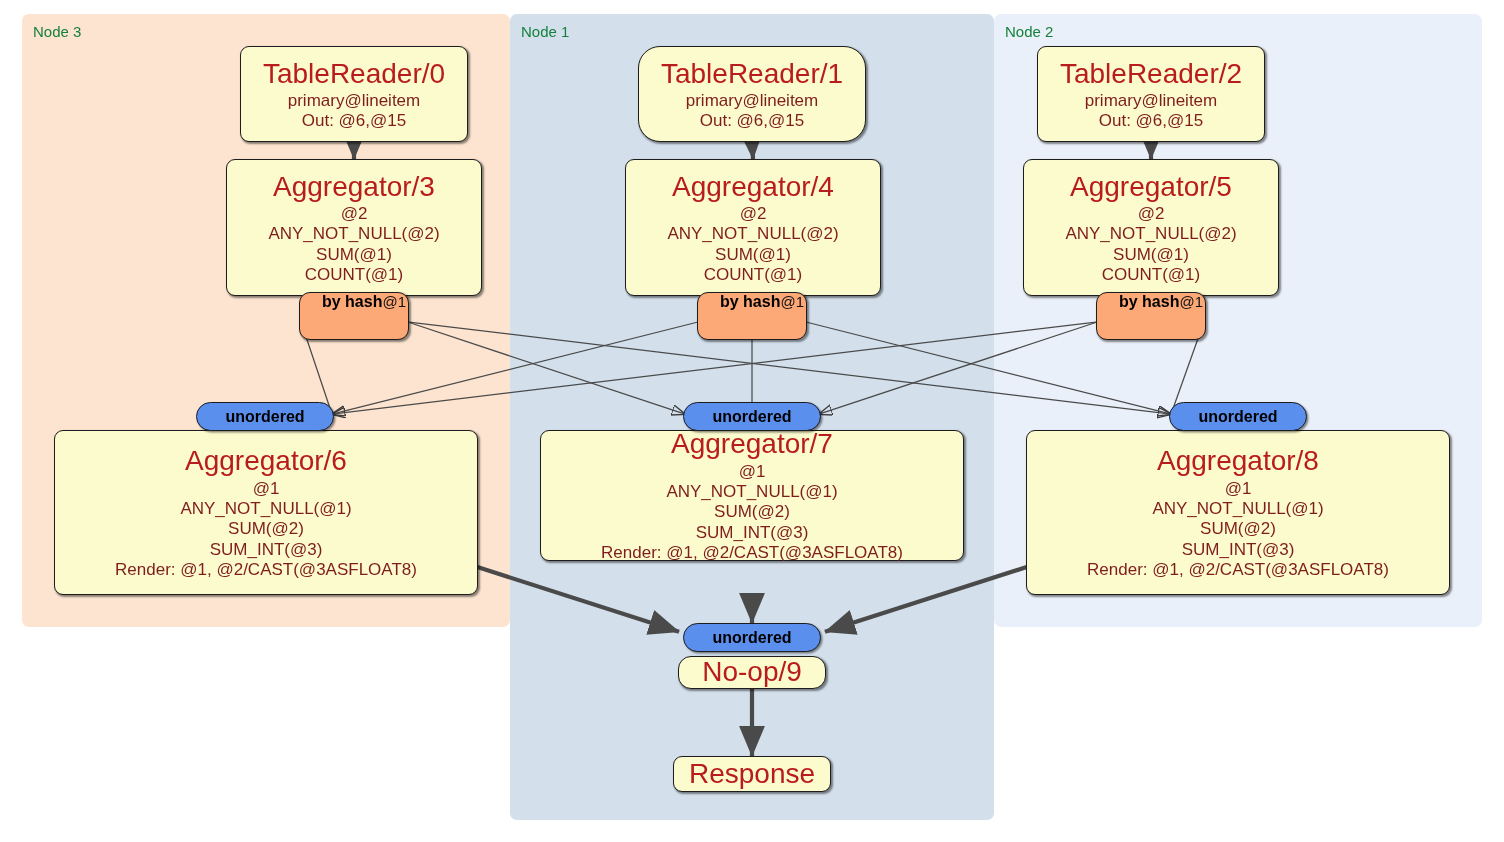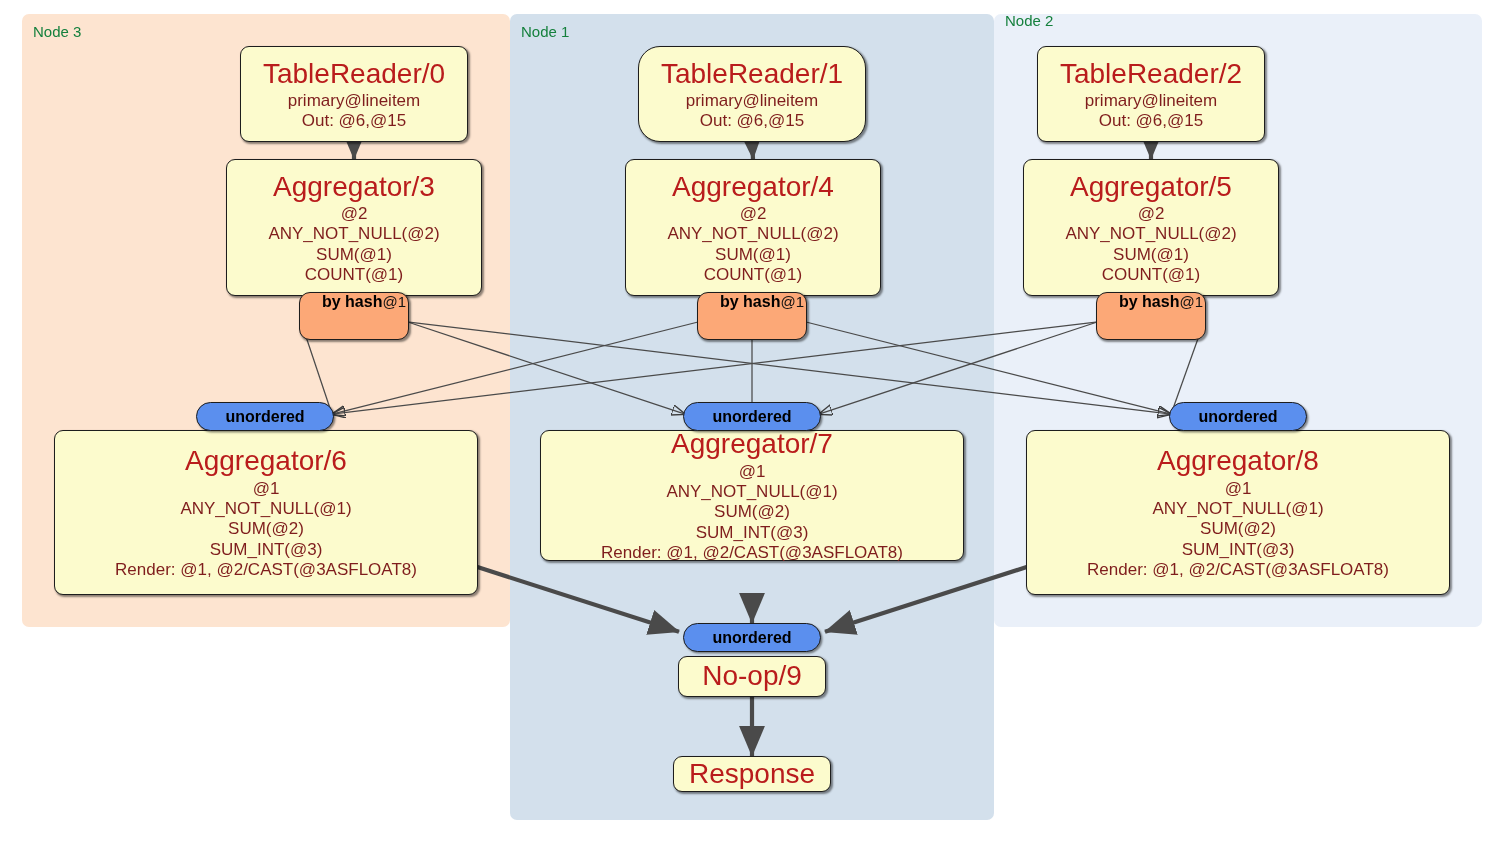--- a/index.html
+++ b/index.html
@@ -118,21 +118,21 @@
 <body>
 
 <div id="canvas">
 
   <div class="region" id="region-node3" style="left: 22px; top: 14px; width: 488px; height: 613px; background: rgb(253, 228, 208);"></div>
   <div class="region" id="region-node1" style="left: 510px; top: 14px; width: 484px; height: 806px; background: rgb(211, 224, 236);"></div>
   <div class="region" id="region-node2" style="left: 994px; top: 14px; width: 488px; height: 613px; background: rgb(234, 240, 249);"></div>
 
   <div class="region-label" id="label-node3" style="left: 33px; top: 24px;">Node 3</div>
   <div class="region-label" id="label-node1" style="left: 521px; top: 24px;">Node 1</div>
-  <div class="region-label" id="label-node2" style="left: 1005px; top: 13px;">Node 2</div>
+  <div class="region-label" id="label-node2" style="left: 1005px; top: 24px;">Node 2</div>
 
   <svg id="edges" viewBox="0 0 1504 842" xmlns="http://www.w3.org/2000/svg">
     <defs>
       <marker id="arrow-thick" markerWidth="9" markerHeight="9" refX="7.2" refY="3.1" orient="auto" markerUnits="strokeWidth">
         <path d="M0,0 L7.4,3.1 L0,6.2 z" fill="#4a4a4a"></path>
       </marker>
       <marker id="arrow-thin" markerWidth="13" markerHeight="13" refX="10.5" refY="4.2" orient="auto" markerUnits="strokeWidth">
         <path d="M0,0 L11,4.2 L0,8.4 z" fill="none" stroke="#3d3d3d" stroke-width="1.1"></path>
       </marker>
     </defs>
@@ -210,21 +210,21 @@
         <div class="line">Render: @1, @2/CAST(@3ASFLOAT8)</div>
       </div>
       <div class="proc" style="left: 1026px; top: 430px; width: 424px; height: 165px;">
         <div class="title">Aggregator/8</div>
         <div class="line">@1</div>
         <div class="line">ANY_NOT_NULL(@1)</div>
         <div class="line">SUM(@2)</div>
         <div class="line">SUM_INT(@3)</div>
         <div class="line">Render: @1, @2/CAST(@3ASFLOAT8)</div>
       </div>
-      <div class="proc" style="left: 678px; top: 656px; width: 148px; height: 41px;">
+      <div class="proc" style="left: 678px; top: 656px; width: 148px; height: 33px; border-radius: 13px;">
         <div class="title">No-op/9</div>
       </div>
       <div class="proc" style="left: 673px; top: 756px; width: 158px; height: 36px;">
         <div class="title">Response</div>
       </div>
       <div class="router" style="left: 299px; top: 292px; width: 110px; height: 48px;">
         <div class="rtitle">by hash</div>
         <div class="rsub">@1</div>
       </div>
       <div class="router" style="left: 697px; top: 292px; width: 110px; height: 48px;">

